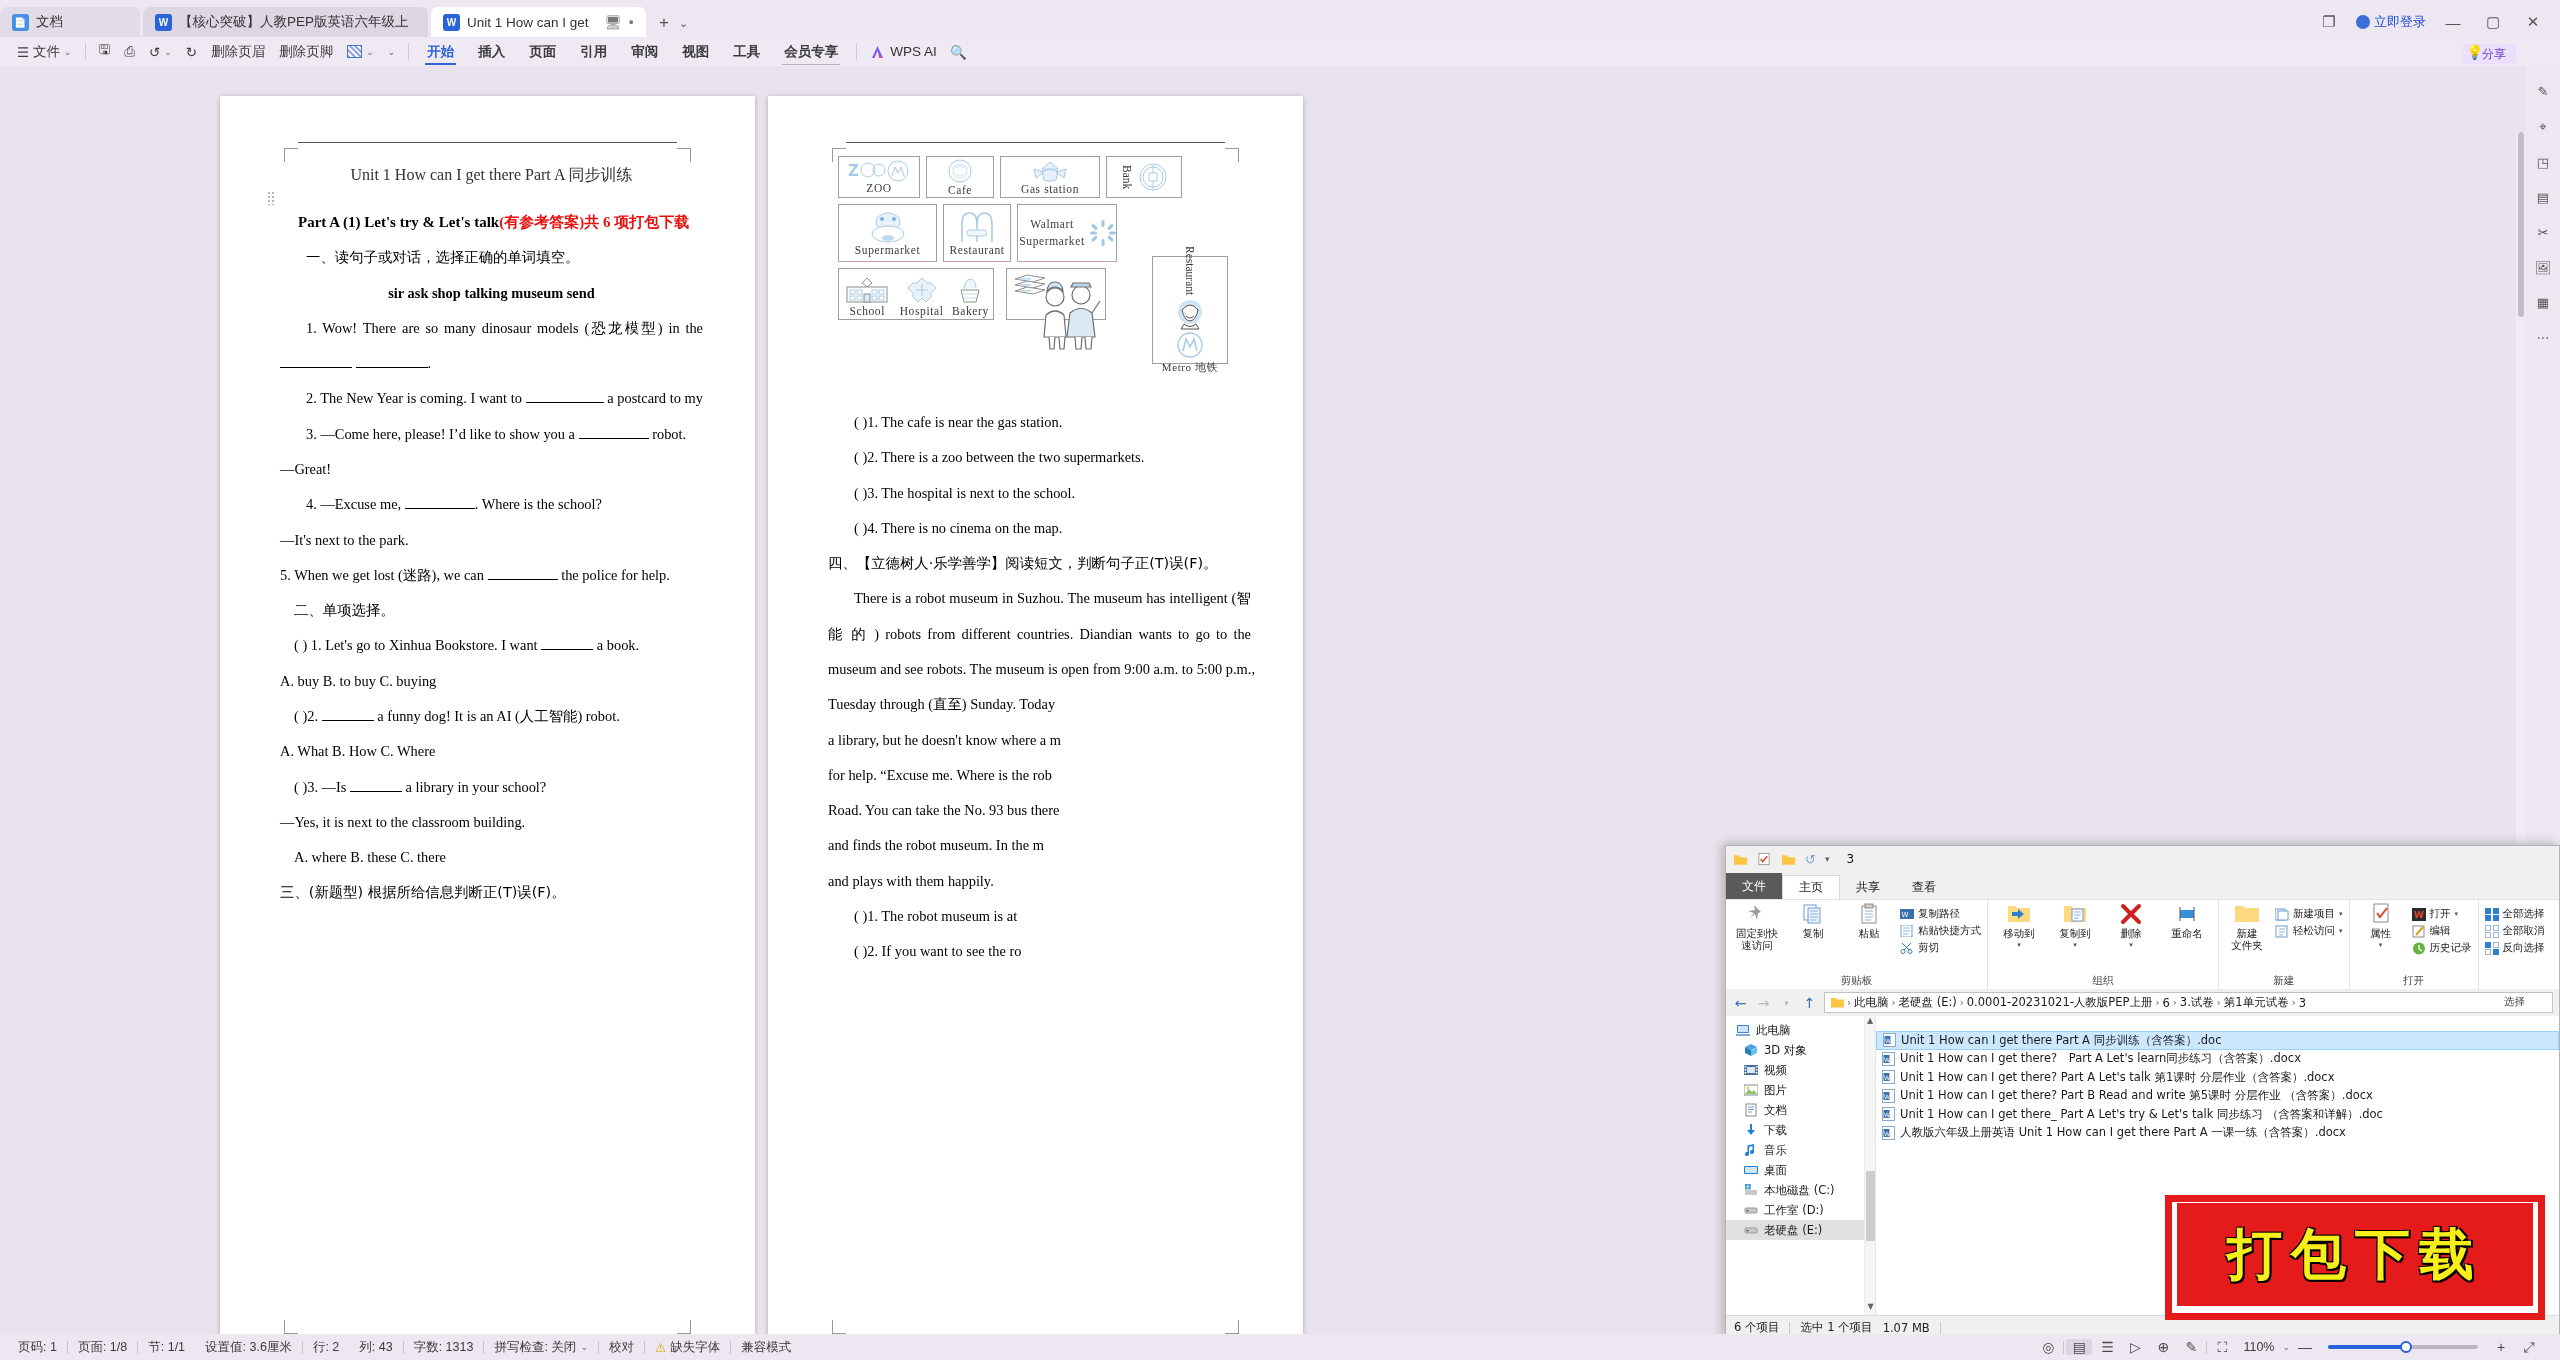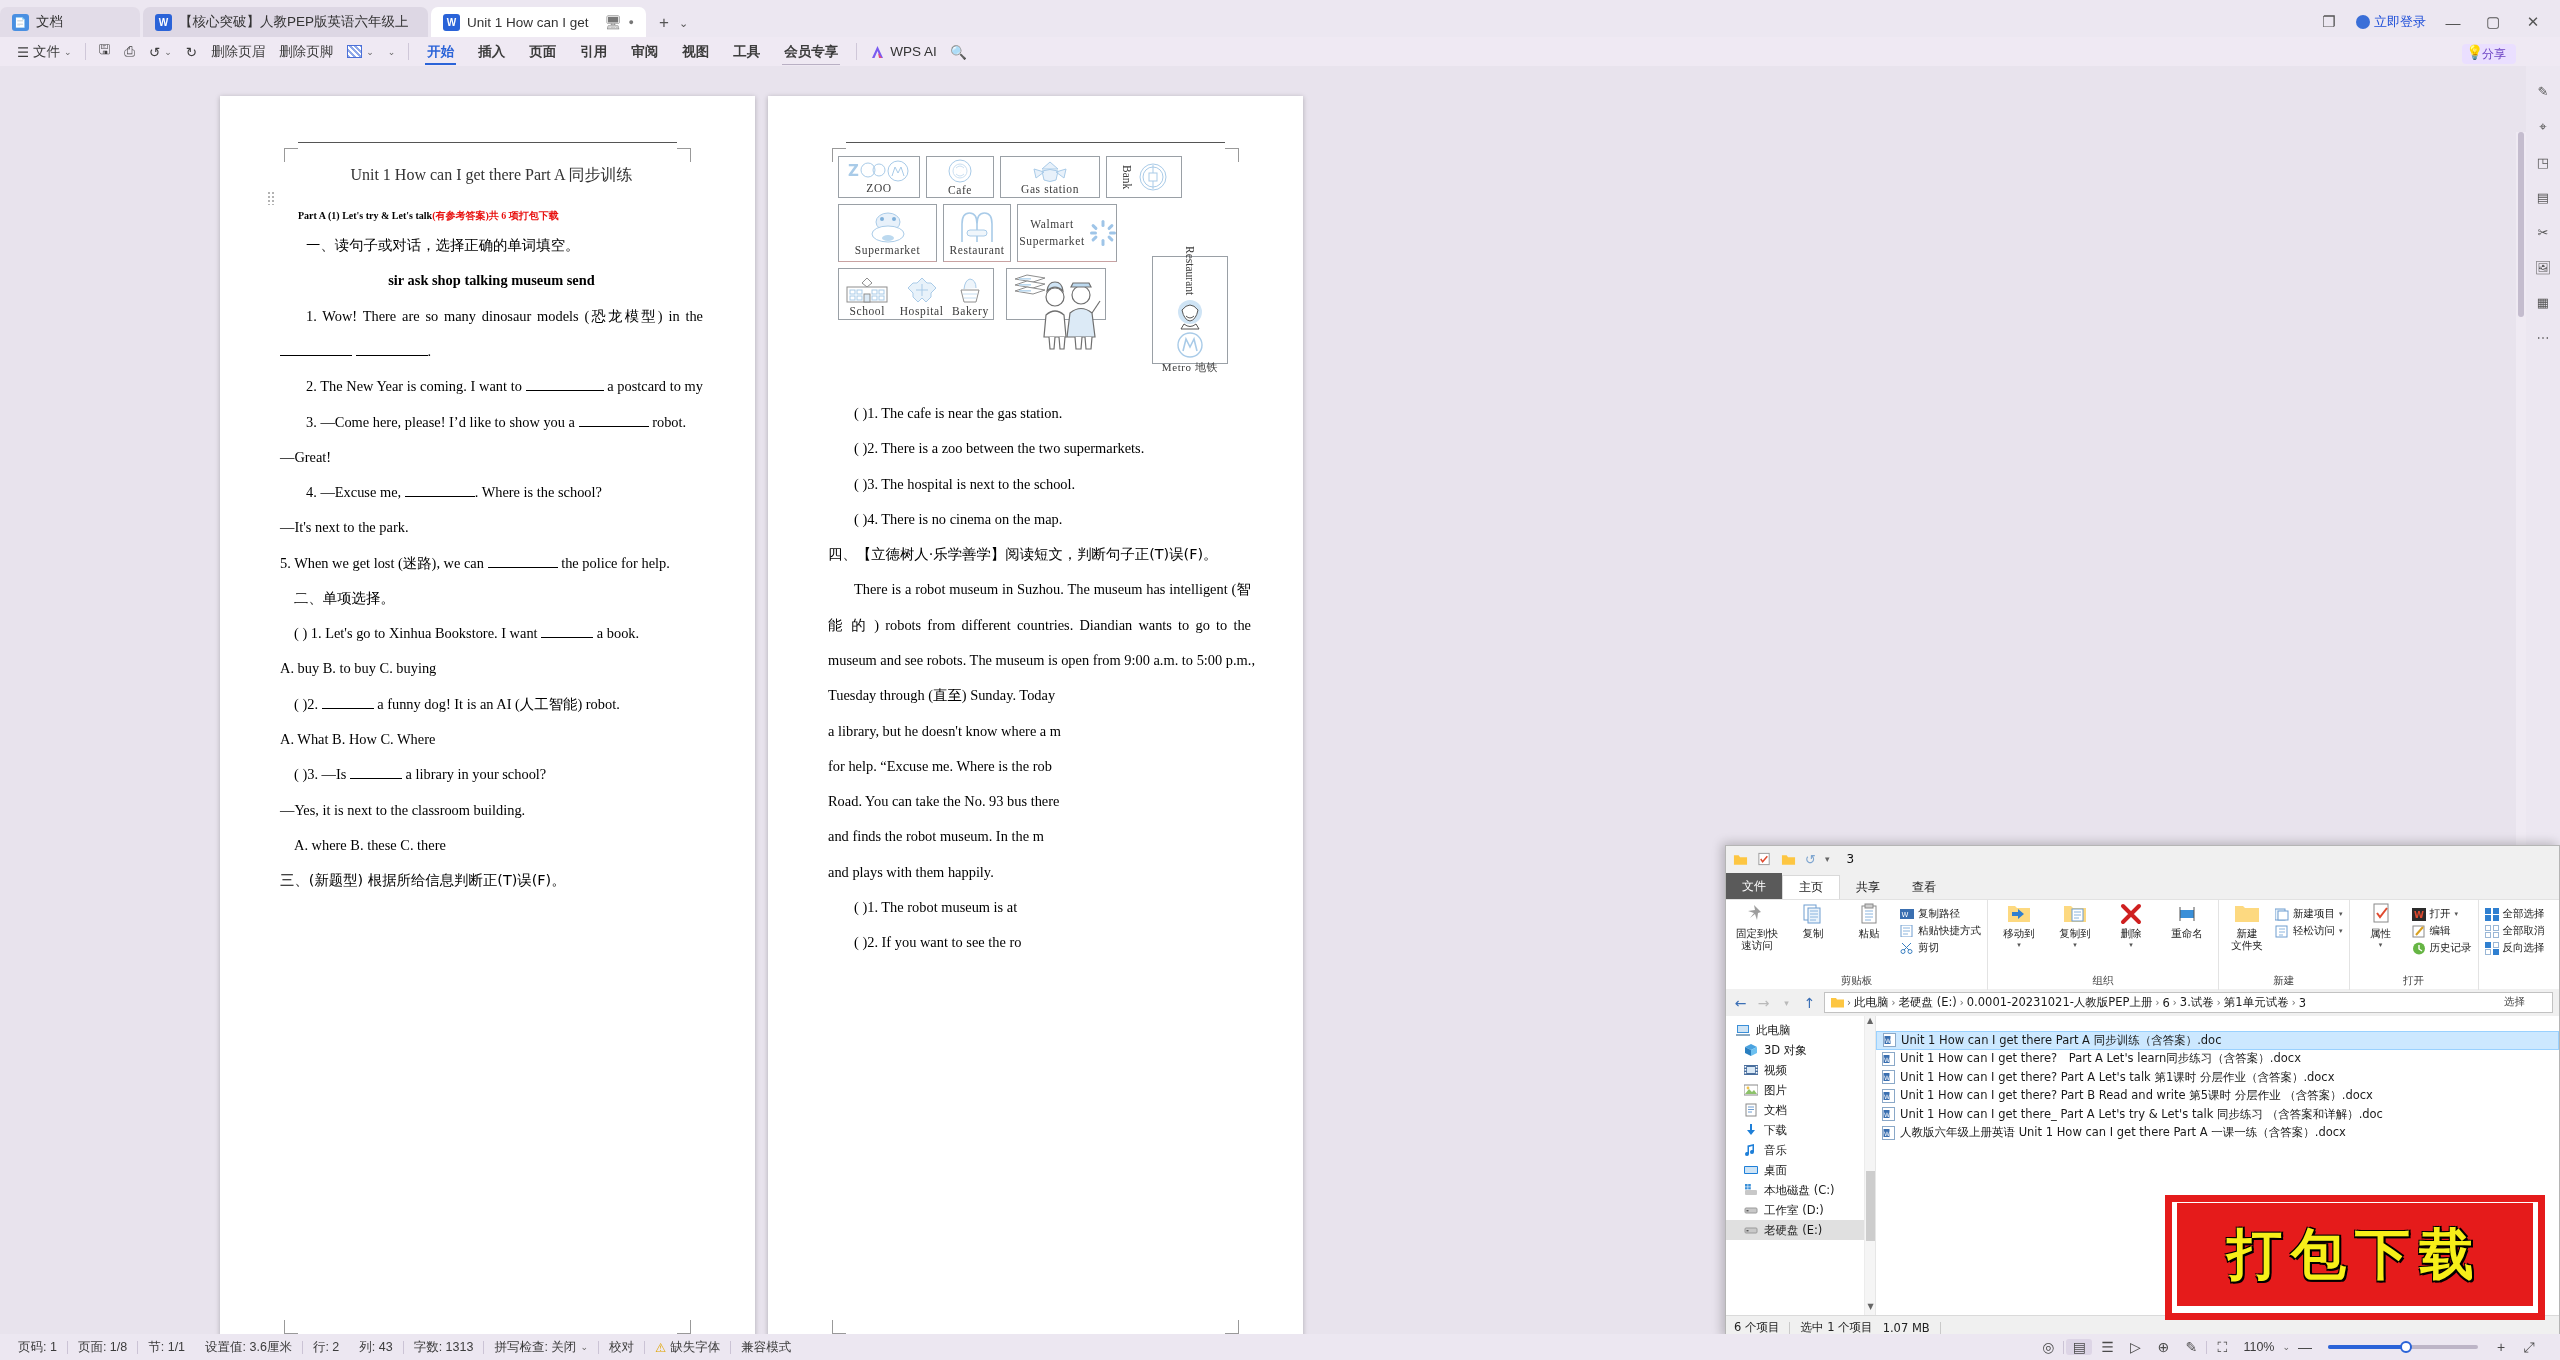--- a/index.html
+++ b/index.html
@@ -289,21 +289,21 @@
   <div class="page" id="page-left">
     <span class="crop tl" style="left:64px;top:52px;"></span>
     <span class="crop tr" style="right:64px;top:52px;"></span>
     <span class="crop bl" style="left:64px;bottom:52px;"></span>
     <span class="crop br" style="right:64px;bottom:52px;"></span>
     <div class="hdr-rule"></div>
     <div class="para-handle"></div>
 
     <div class="body-col" style="top:62px;">
       <div class="title-line">Unit 1 How can I get there Part A  同步训练</div>
-      <div class="p" style="font-size:10px;margin-top:12px;text-indent:18px;">
+      <div class="p" style="font-size:15px;margin-top:12px;text-indent:18px;">
         <span class="b">Part A (1) Let's try &amp; Let's talk</span><span class="red">(有参考答案)共 6 项打包下载</span>
       </div>
       <div class="p cjk ind">一、读句子或对话，选择正确的单词填空。</div>
       <div class="p ctr b">sir    ask    shop    talking    museum    send</div>
       <div class="p just ind">1. Wow! There are so many dinosaur models (恐龙模型) in the</div>
       <div class="p"><span class="blank" style="width:72px;"></span>&nbsp;<span class="blank" style="width:72px;"></span><span>.</span></div>
       <div class="p just ind"><span>2. The New Year is coming. I want to </span><span class="blank" style="width:78px;"></span><span> a postcard to my</span></div>
       <div class="p ind"><span>3. —Come here, please! I’d like to show you a </span><span class="blank" style="width:70px;"></span><span> robot.</span></div>
       <div class="p">—Great!</div>
       <div class="p ind"><span>4. —Excuse me, </span><span class="blank" style="width:70px;"></span><span>. Where is the school?</span></div>
@@ -476,21 +476,21 @@
                 <path d="M36 12 h20 l-2 -4 h-16 z" fill="#bcd9ef"></path>
               <path d="M35 38 q11 -9 22 0 l3 24 h-28 z" fill="#dceaf6"></path>
               <path d="M40 62 l1 12 h5 l1 -12 M50 62 l1 12 h5 l1 -12"></path>
               <path d="M57 38 l8 -12"></path>
             </g>
           </svg>
         </div>
       </div>
     </div>
 
-    <div class="body-col" style="top:300px;">
+    <div class="body-col" style="top:309px;">
       <div class="p ind">(        )1. The cafe is near the gas station.</div>
       <div class="p ind">(        )2. There is a zoo between the two supermarkets.</div>
       <div class="p ind">(        )3. The hospital is next to the school.</div>
       <div class="p ind">(        )4. There is no cinema on the map.</div>
       <div class="p cjk">四、【立德树人·乐学善学】阅读短文，判断句子正(T)误(F)。</div>
       <div class="p just ind">There is a robot museum in Suzhou. The museum has intelligent (智</div>
       <div class="p just">能 的 ) robots from different countries. Diandian wants to go to the</div>
       <div class="p just">museum and see robots. The museum is open from 9:00 a.m. to 5:00 p.m.,</div>
       <div class="p">Tuesday through (直至) Sunday. Today</div>
       <div class="p">a library, but he doesn't know where a m</div>

